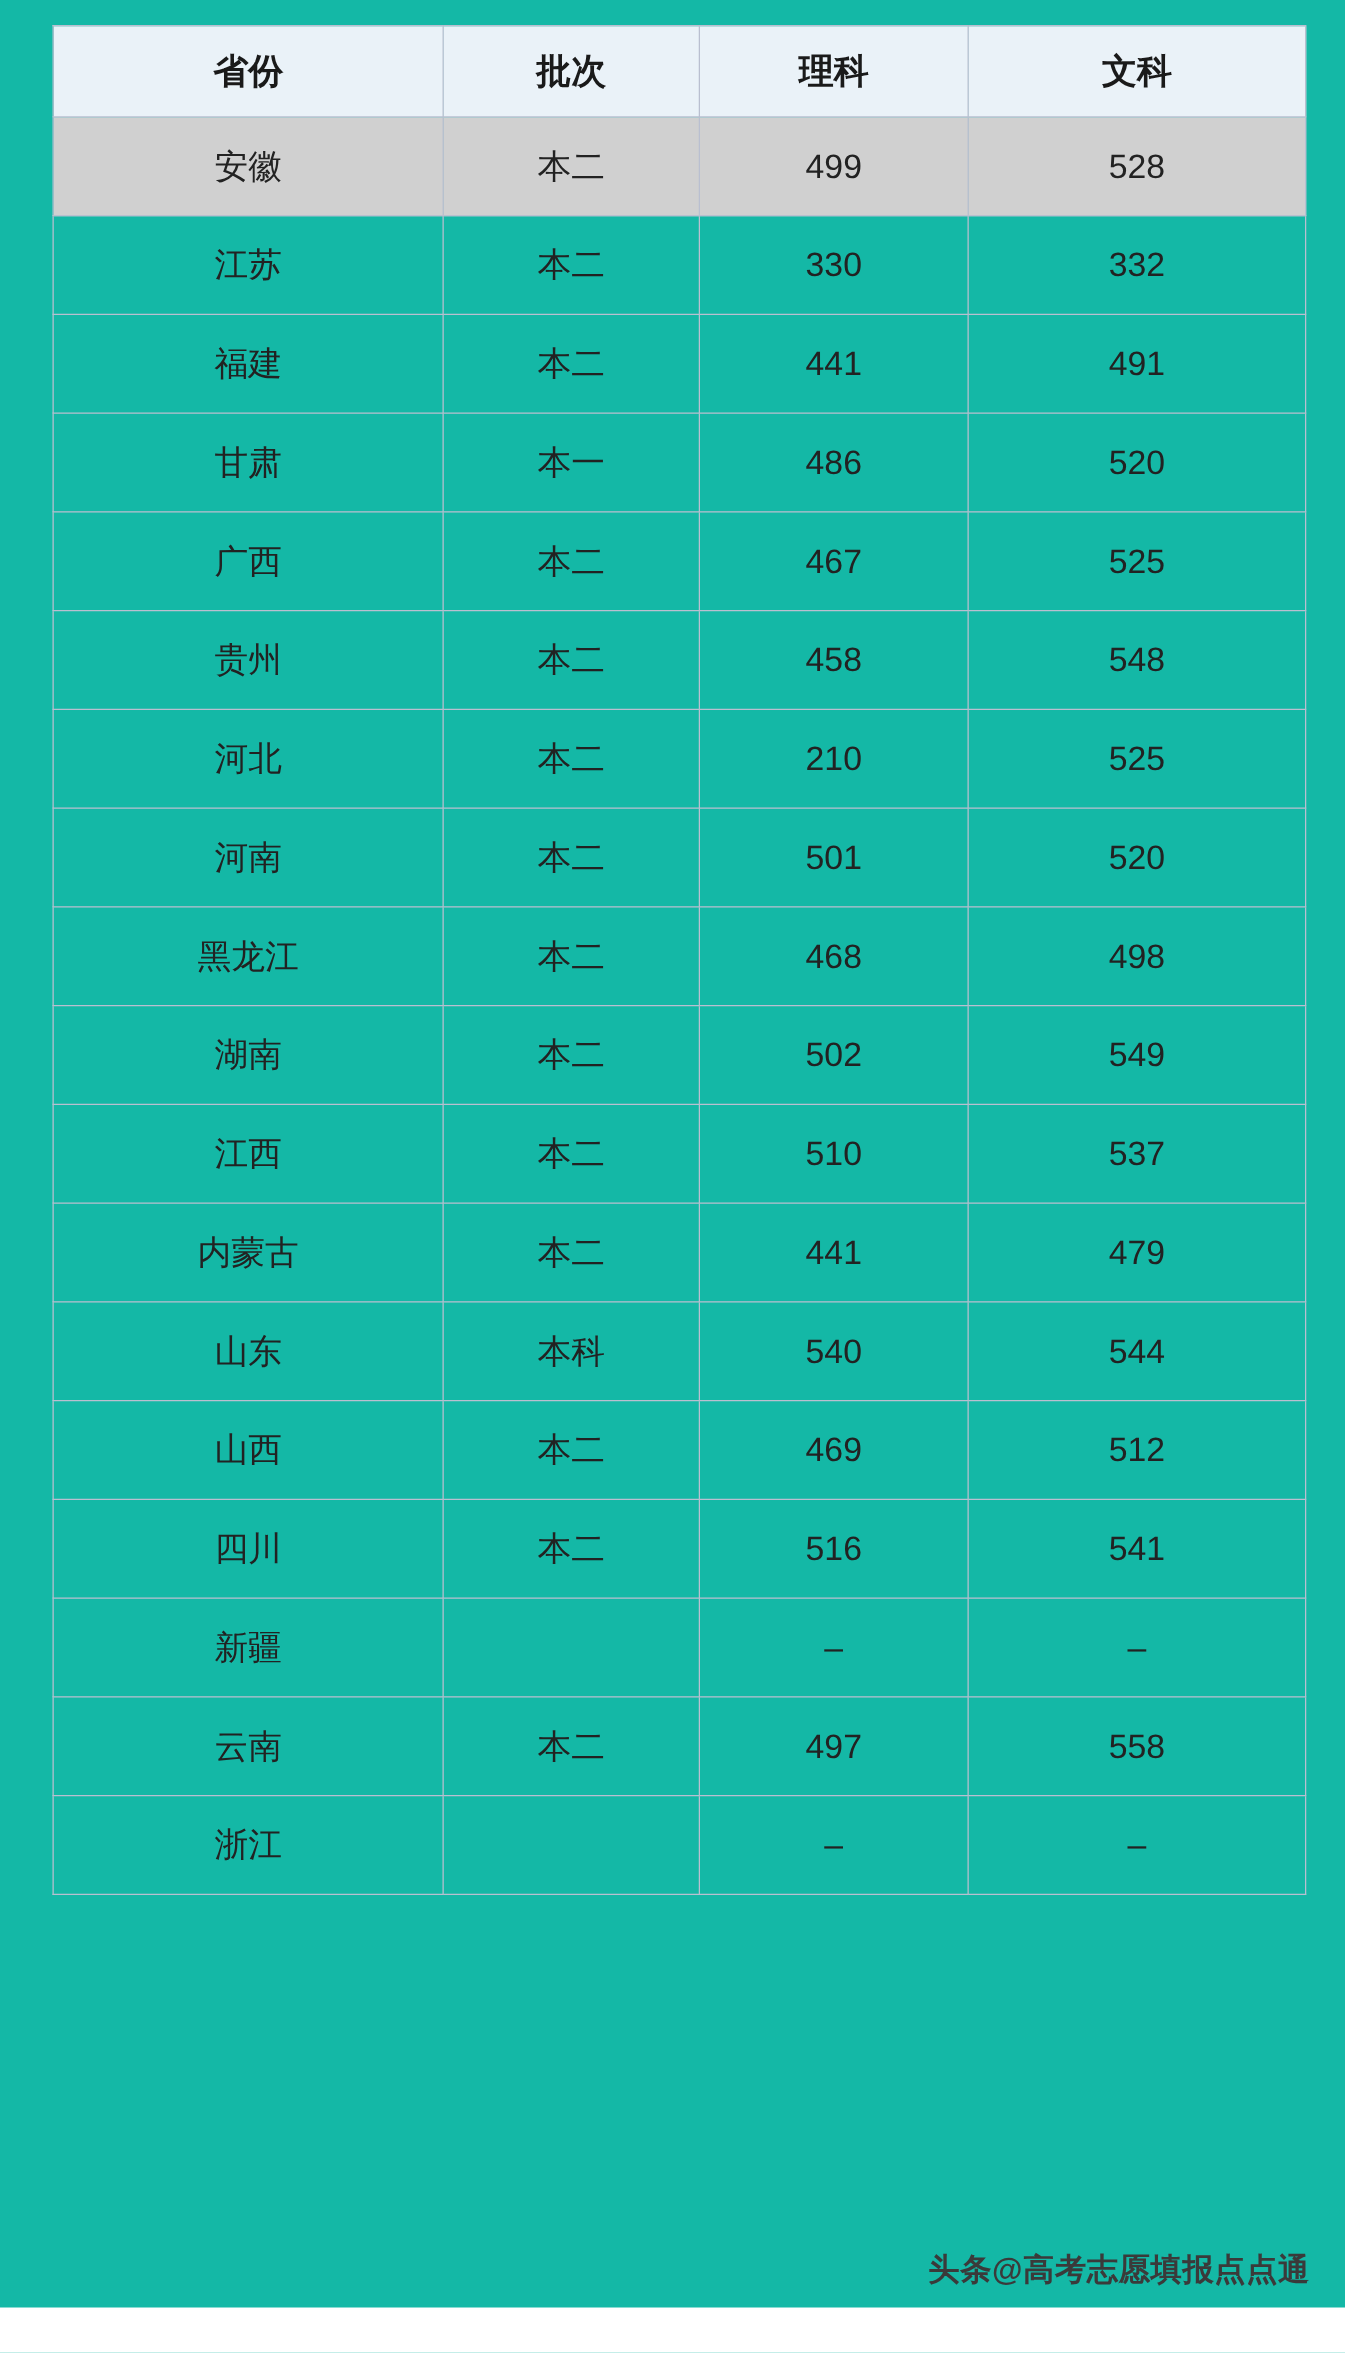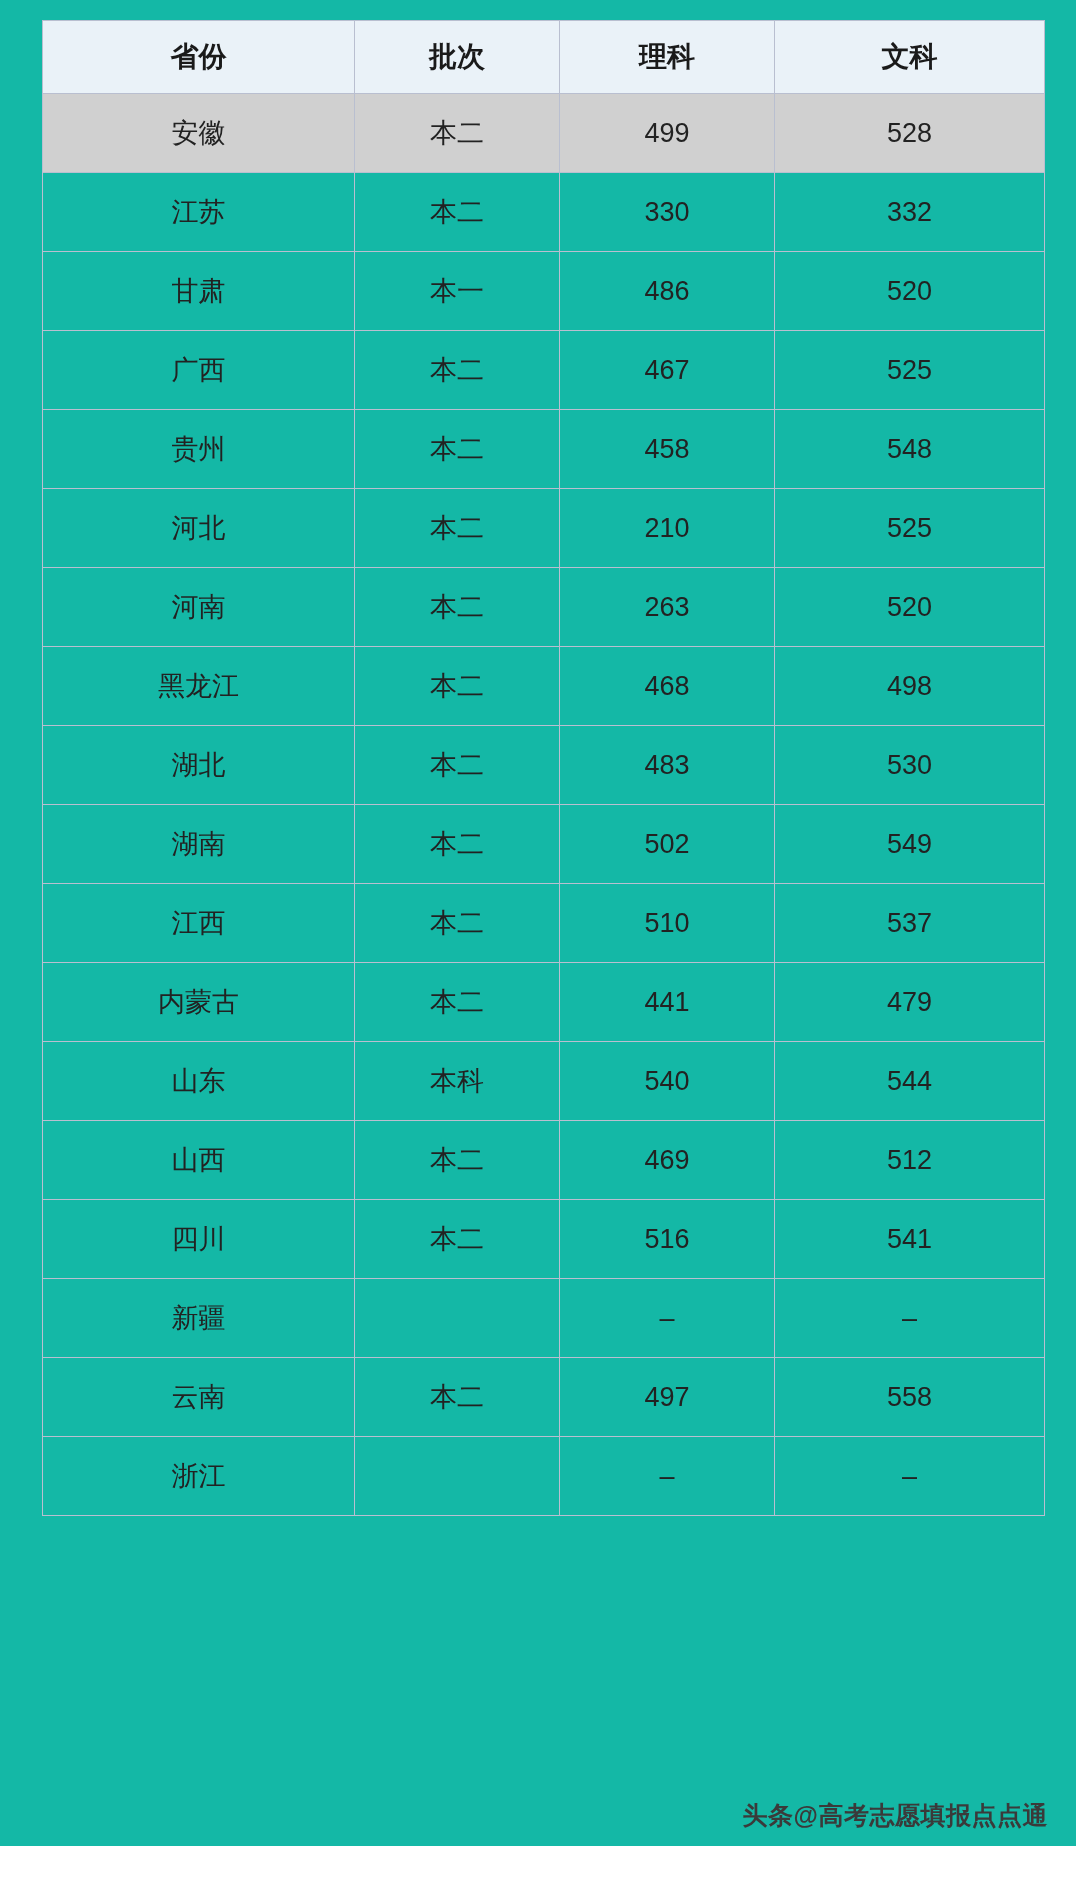--- a/index.html
+++ b/index.html
@@ -103,20 +103,26 @@
             <td>499</td>
             <td>528</td>
           </tr>
           <tr>
             <td>江苏</td>
             <td>本二</td>
             <td>330</td>
             <td>332</td>
           </tr>
           <tr>
+            <td>福建</td>
+            <td>本二</td>
+            <td>441</td>
+            <td>491</td>
+          </tr>
+          <tr>
             <td>甘肃</td>
             <td>本一</td>
             <td>486</td>
             <td>520</td>
           </tr>
           <tr>
             <td>广西</td>
             <td>本二</td>
             <td>467</td>
             <td>525</td>
@@ -129,34 +135,28 @@
           </tr>
           <tr>
             <td>河北</td>
             <td>本二</td>
             <td>210</td>
             <td>525</td>
           </tr>
           <tr>
             <td>河南</td>
             <td>本二</td>
-            <td>263</td>
+            <td>501</td>
             <td>520</td>
           </tr>
           <tr>
             <td>黑龙江</td>
             <td>本二</td>
             <td>468</td>
             <td>498</td>
-          </tr>
-          <tr>
-            <td>湖北</td>
-            <td>本二</td>
-            <td>483</td>
-            <td>530</td>
           </tr>
           <tr>
             <td>湖南</td>
             <td>本二</td>
             <td>502</td>
             <td>549</td>
           </tr>
           <tr>
             <td>江西</td>
             <td>本二</td>

